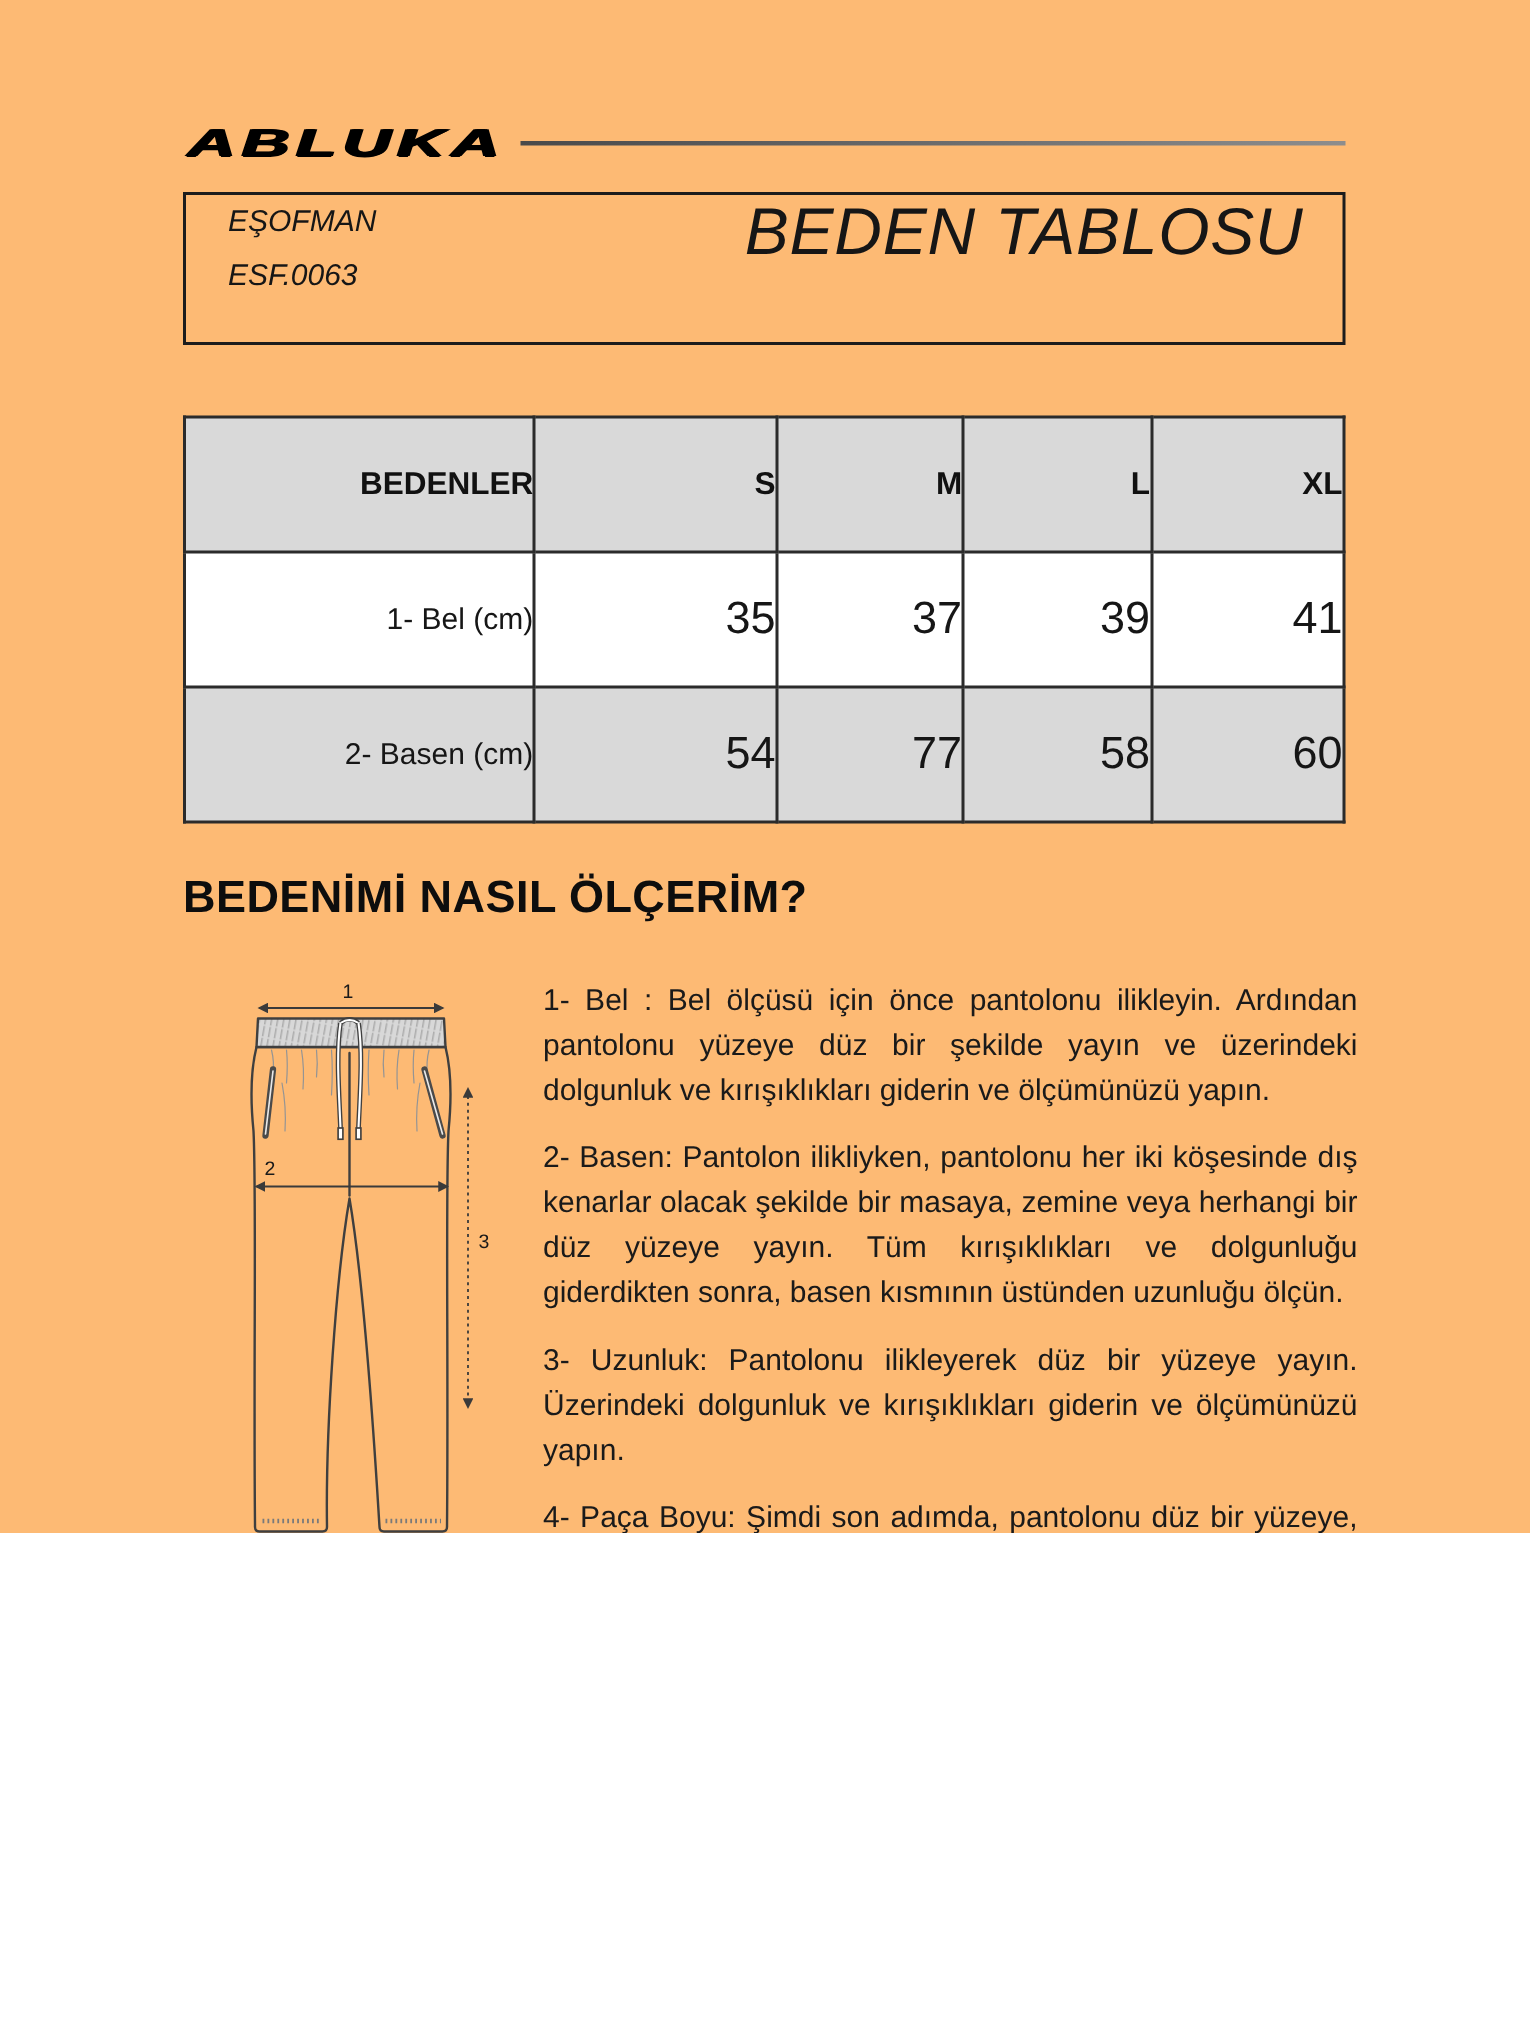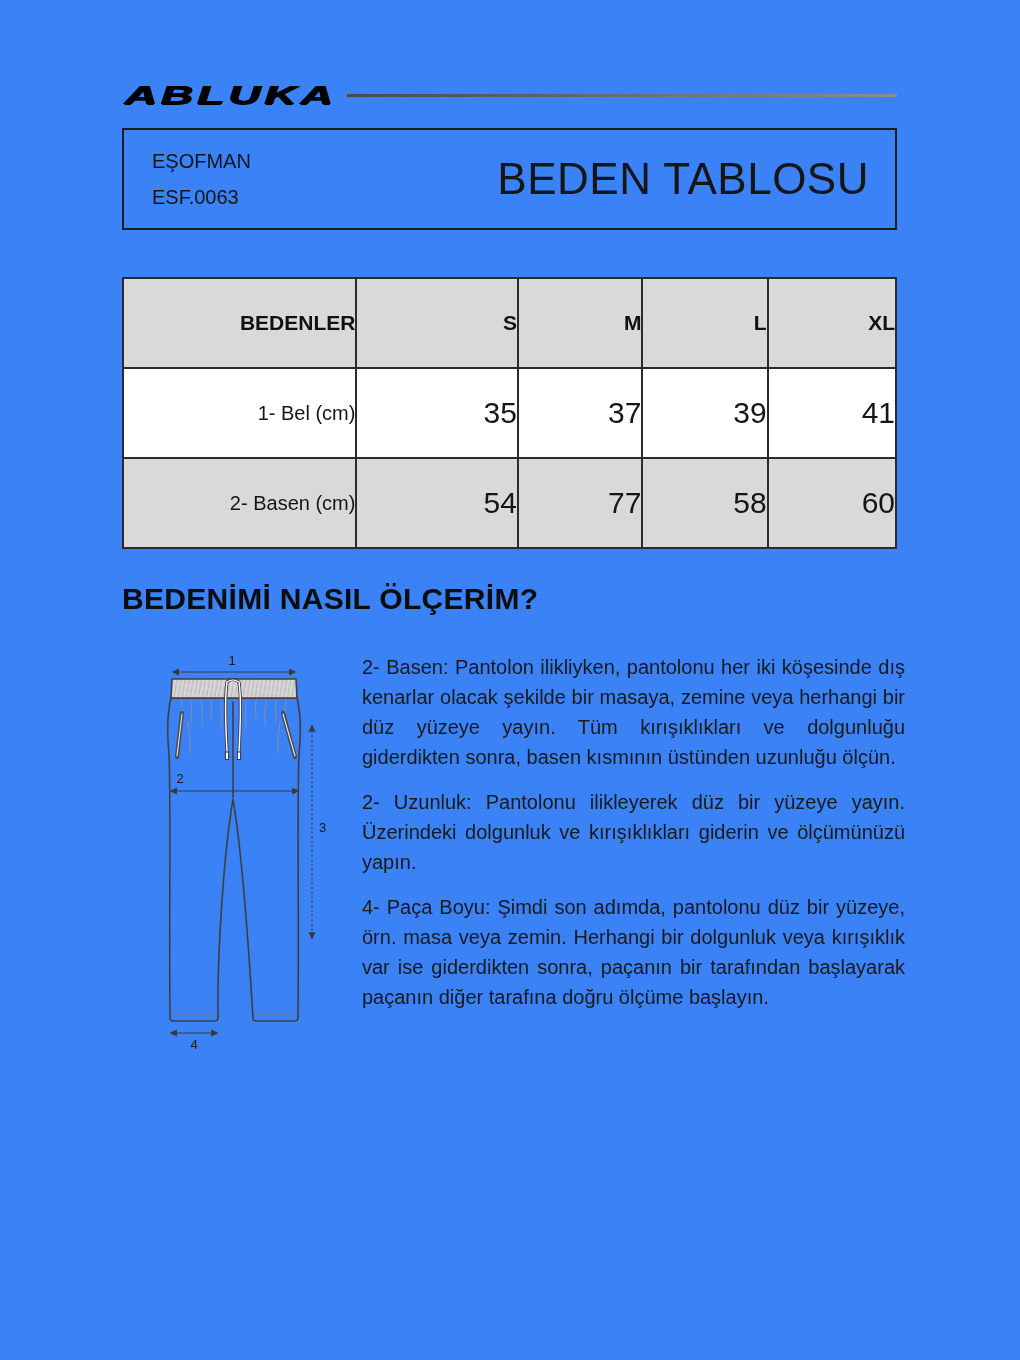--- a/index.html
+++ b/index.html
@@ -1,21 +1,21 @@
 <!DOCTYPE html>
 <html><head>
 <meta charset="utf-8">
 <style>
   * { margin:0; padding:0; box-sizing:border-box; }
   html,body { background:#ffffff; }
   .page {
     position:relative;
-    width:1020px; height:1360px;
+    width:1020px; height:1022px;
     margin:0 auto;
-    background:#3b82f6;
+    background:#fdba74;
     font-family:"Liberation Sans", sans-serif;
     color:#111;
     overflow:hidden;
   }
 
   
   .logo-row{
     display:flex; align-items:center;
     padding:80px 123px 0 125px;
   }
@@ -31,22 +31,23 @@
   .head-rule{
     flex:1; height:3px;
     background:linear-gradient(to right,#4a4a4a,#8d8d8d);
   }
 
   
   .title-box{
     margin:17px 123px 0 122px;
     height:102px;
     border:2px solid #1c1c1c;
-    display:flex; align-items:center; justify-content:space-between;
+    display:flex; justify-content:space-between;
     padding:0 26px 0 28px;
+    font-style:italic;
   }
   .product-info{ font-size:20px; line-height:1.8; color:#161616; }
   .doc-title{
     font-size:44px; font-weight:400; letter-spacing:0.5px;
     color:#161616; white-space:nowrap;
   }
 
   
   table.size-table{
     margin:47px 123px 0 122px;
@@ -218,19 +219,20 @@
         </g>
 
         <g>
           <line class="arrow" x1="35" y1="381" x2="81" y2="381" marker-start="url(#ah)" marker-end="url(#ah)"></line>
           <text class="marker-num" x="58" y="397" text-anchor="middle">4</text>
         </g>
       </svg>
     </div>
 
     <div class="instructions">
+      <p>1- Bel : Bel ölçüsü için önce pantolonu ilikleyin. Ardından pantolonu yüzeye düz bir şekilde yayın ve üzerindeki dolgunluk ve kırışıklıkları giderin ve ölçümünüzü yapın.</p>
       <p>2- Basen: Pantolon ilikliyken, pantolonu her iki köşesinde dış kenarlar olacak şekilde bir masaya, zemine veya herhangi bir düz yüzeye yayın. Tüm kırışıklıkları ve dolgunluğu giderdikten sonra, basen kısmının üstünden uzunluğu ölçün.</p>
-      <p>2- Uzunluk: Pantolonu ilikleyerek düz bir yüzeye yayın. Üzerindeki dolgunluk ve kırışıklıkları giderin ve ölçümünüzü yapın.</p>
+      <p>3- Uzunluk: Pantolonu ilikleyerek düz bir yüzeye yayın. Üzerindeki dolgunluk ve kırışıklıkları giderin ve ölçümünüzü yapın.</p>
       <p>4- Paça Boyu: Şimdi son adımda, pantolonu düz bir yüzeye, örn. masa veya zemin. Herhangi bir dolgunluk veya kırışıklık var ise giderdikten sonra, paçanın bir tarafından başlayarak paçanın diğer tarafına doğru ölçüme başlayın.</p>
     </div>
   </div>
 
 </div>
 
 </body></html>

